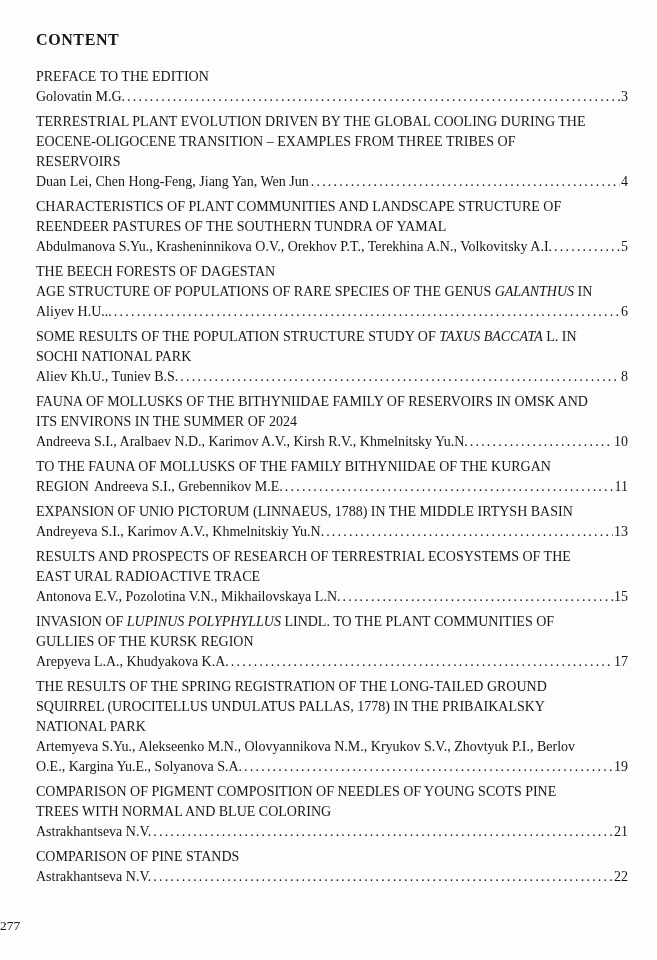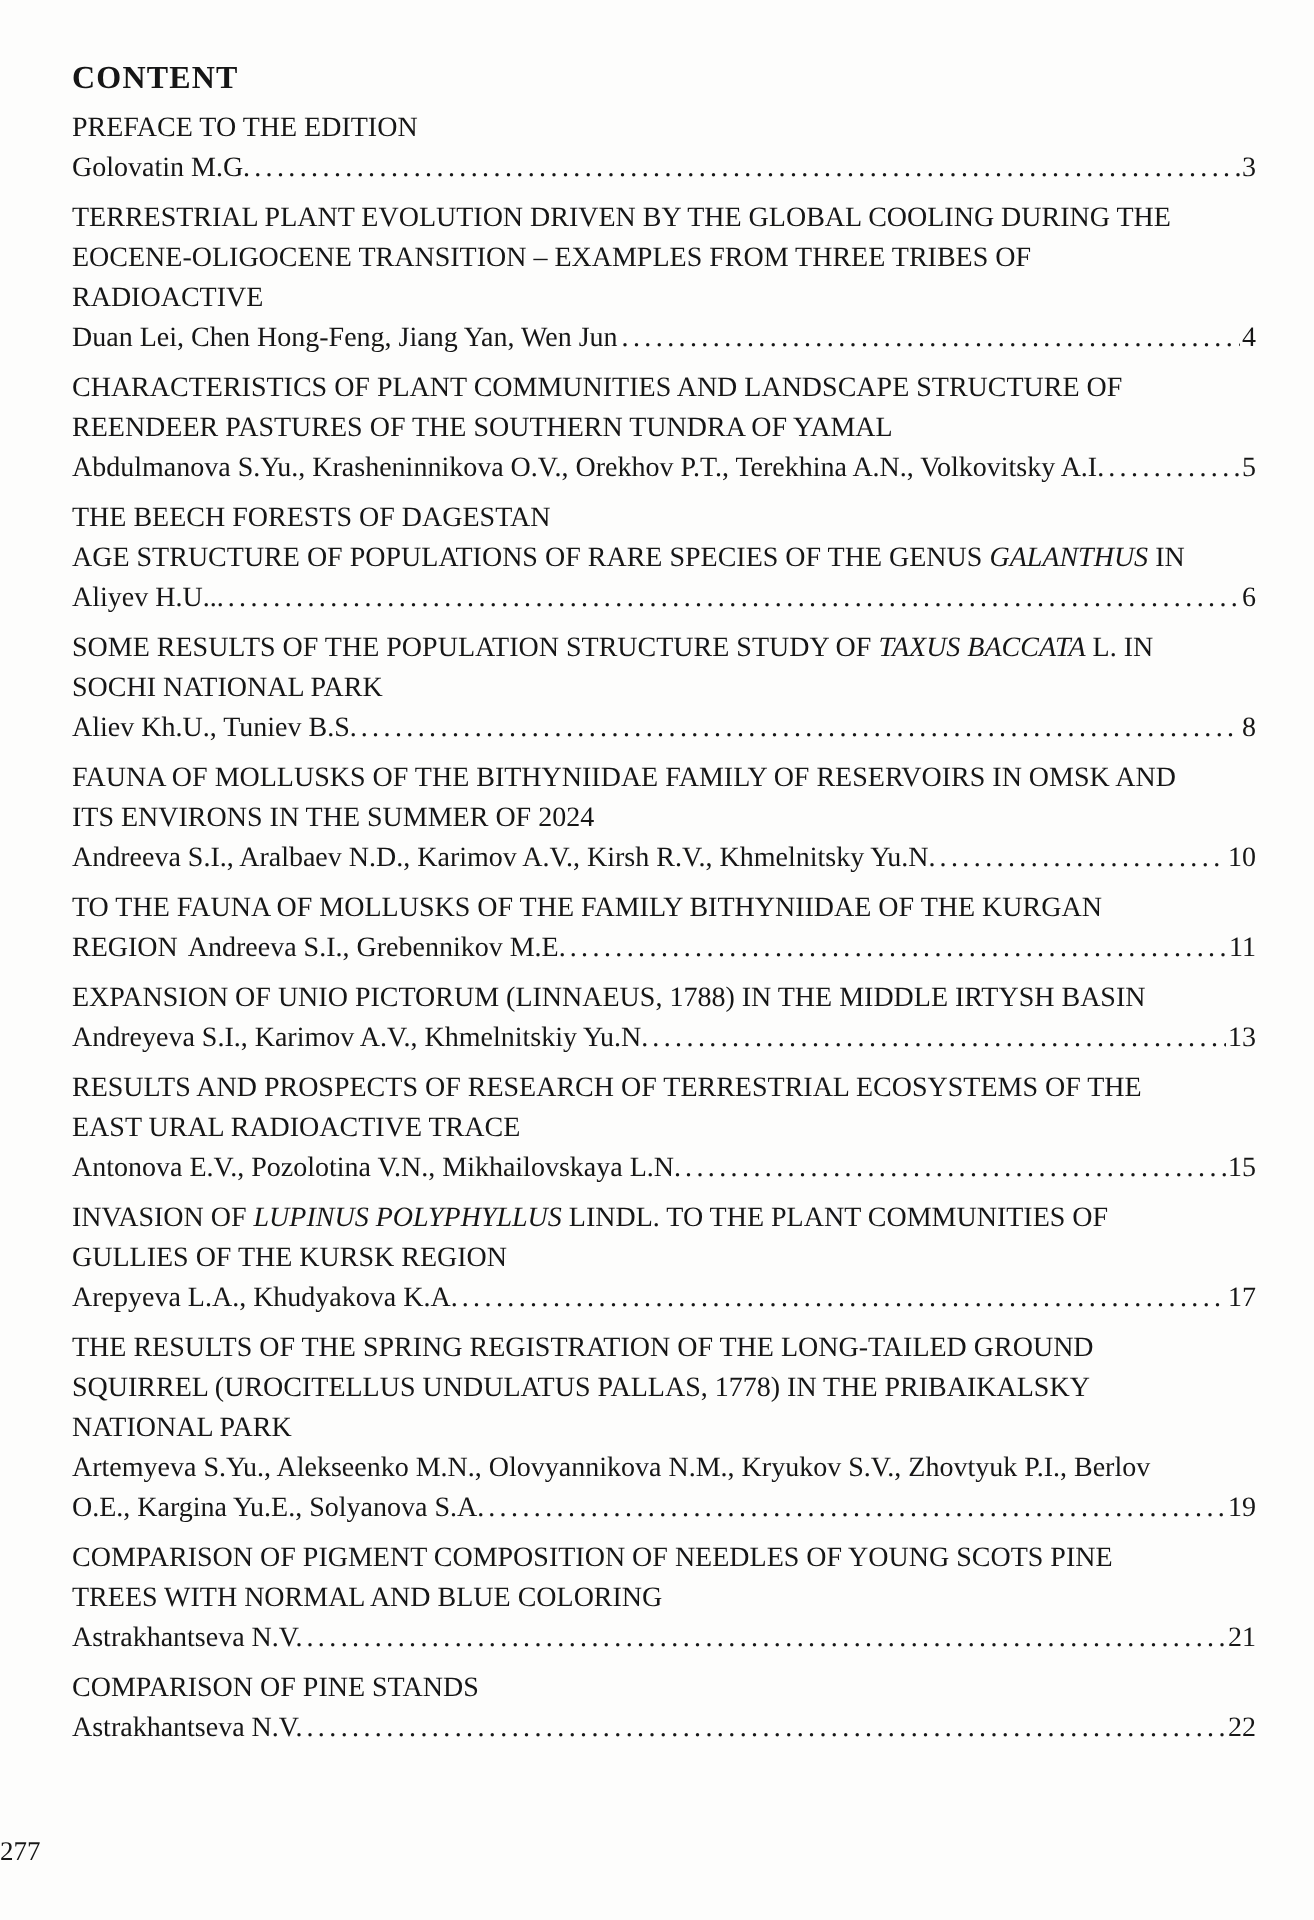--- a/index.html
+++ b/index.html
@@ -16,21 +16,21 @@
     position: absolute;
     left: 36px;
     top: 30px;
     width: 592px;
   }
   .heading {
     font-weight: bold;
     font-size: 16px;
     letter-spacing: 0.6px;
     line-height: 20px;
-    margin: 0 0 5px 0;
+    margin: 0 0 17px 0;
   }
   .toc-entry {
     margin-top: 5px;
     font-size: 14px;
     line-height: 20px;
   }
   .toc-entry:first-child { margin-top: 0; }
   .title-line { white-space: nowrap; }
   .seg.it { font-style: italic; }
   .authors-pre { white-space: nowrap; }
@@ -72,21 +72,21 @@
           <div class="title-line"><span class="seg">PREFACE TO THE EDITION</span></div>
           <div class="leader">
             <span class="authors">Golovatin M.G.</span>
             <span class="dots"></span>
             <span class="pagenum">3</span>
           </div>
         </div>
         <div class="toc-entry">
           <div class="title-line"><span class="seg">TERRESTRIAL PLANT EVOLUTION DRIVEN BY THE GLOBAL COOLING DURING THE</span></div>
           <div class="title-line"><span class="seg">EOCENE-OLIGOCENE TRANSITION – EXAMPLES FROM THREE TRIBES OF</span></div>
-          <div class="title-line"><span class="seg">RADIOACTIVE</span></div>
+          <div class="title-line"><span class="seg">RESERVOIRS</span></div>
           <div class="leader">
             <span class="authors">Duan Lei, Chen Hong-Feng, Jiang Yan, Wen Jun</span>
             <span class="dots"></span>
             <span class="pagenum">4</span>
           </div>
         </div>
         <div class="toc-entry">
           <div class="title-line"><span class="seg">CHARACTERISTICS OF PLANT COMMUNITIES AND LANDSCAPE STRUCTURE OF</span></div>
           <div class="title-line"><span class="seg">REENDEER PASTURES OF THE SOUTHERN TUNDRA OF YAMAL</span></div>
           <div class="leader">

